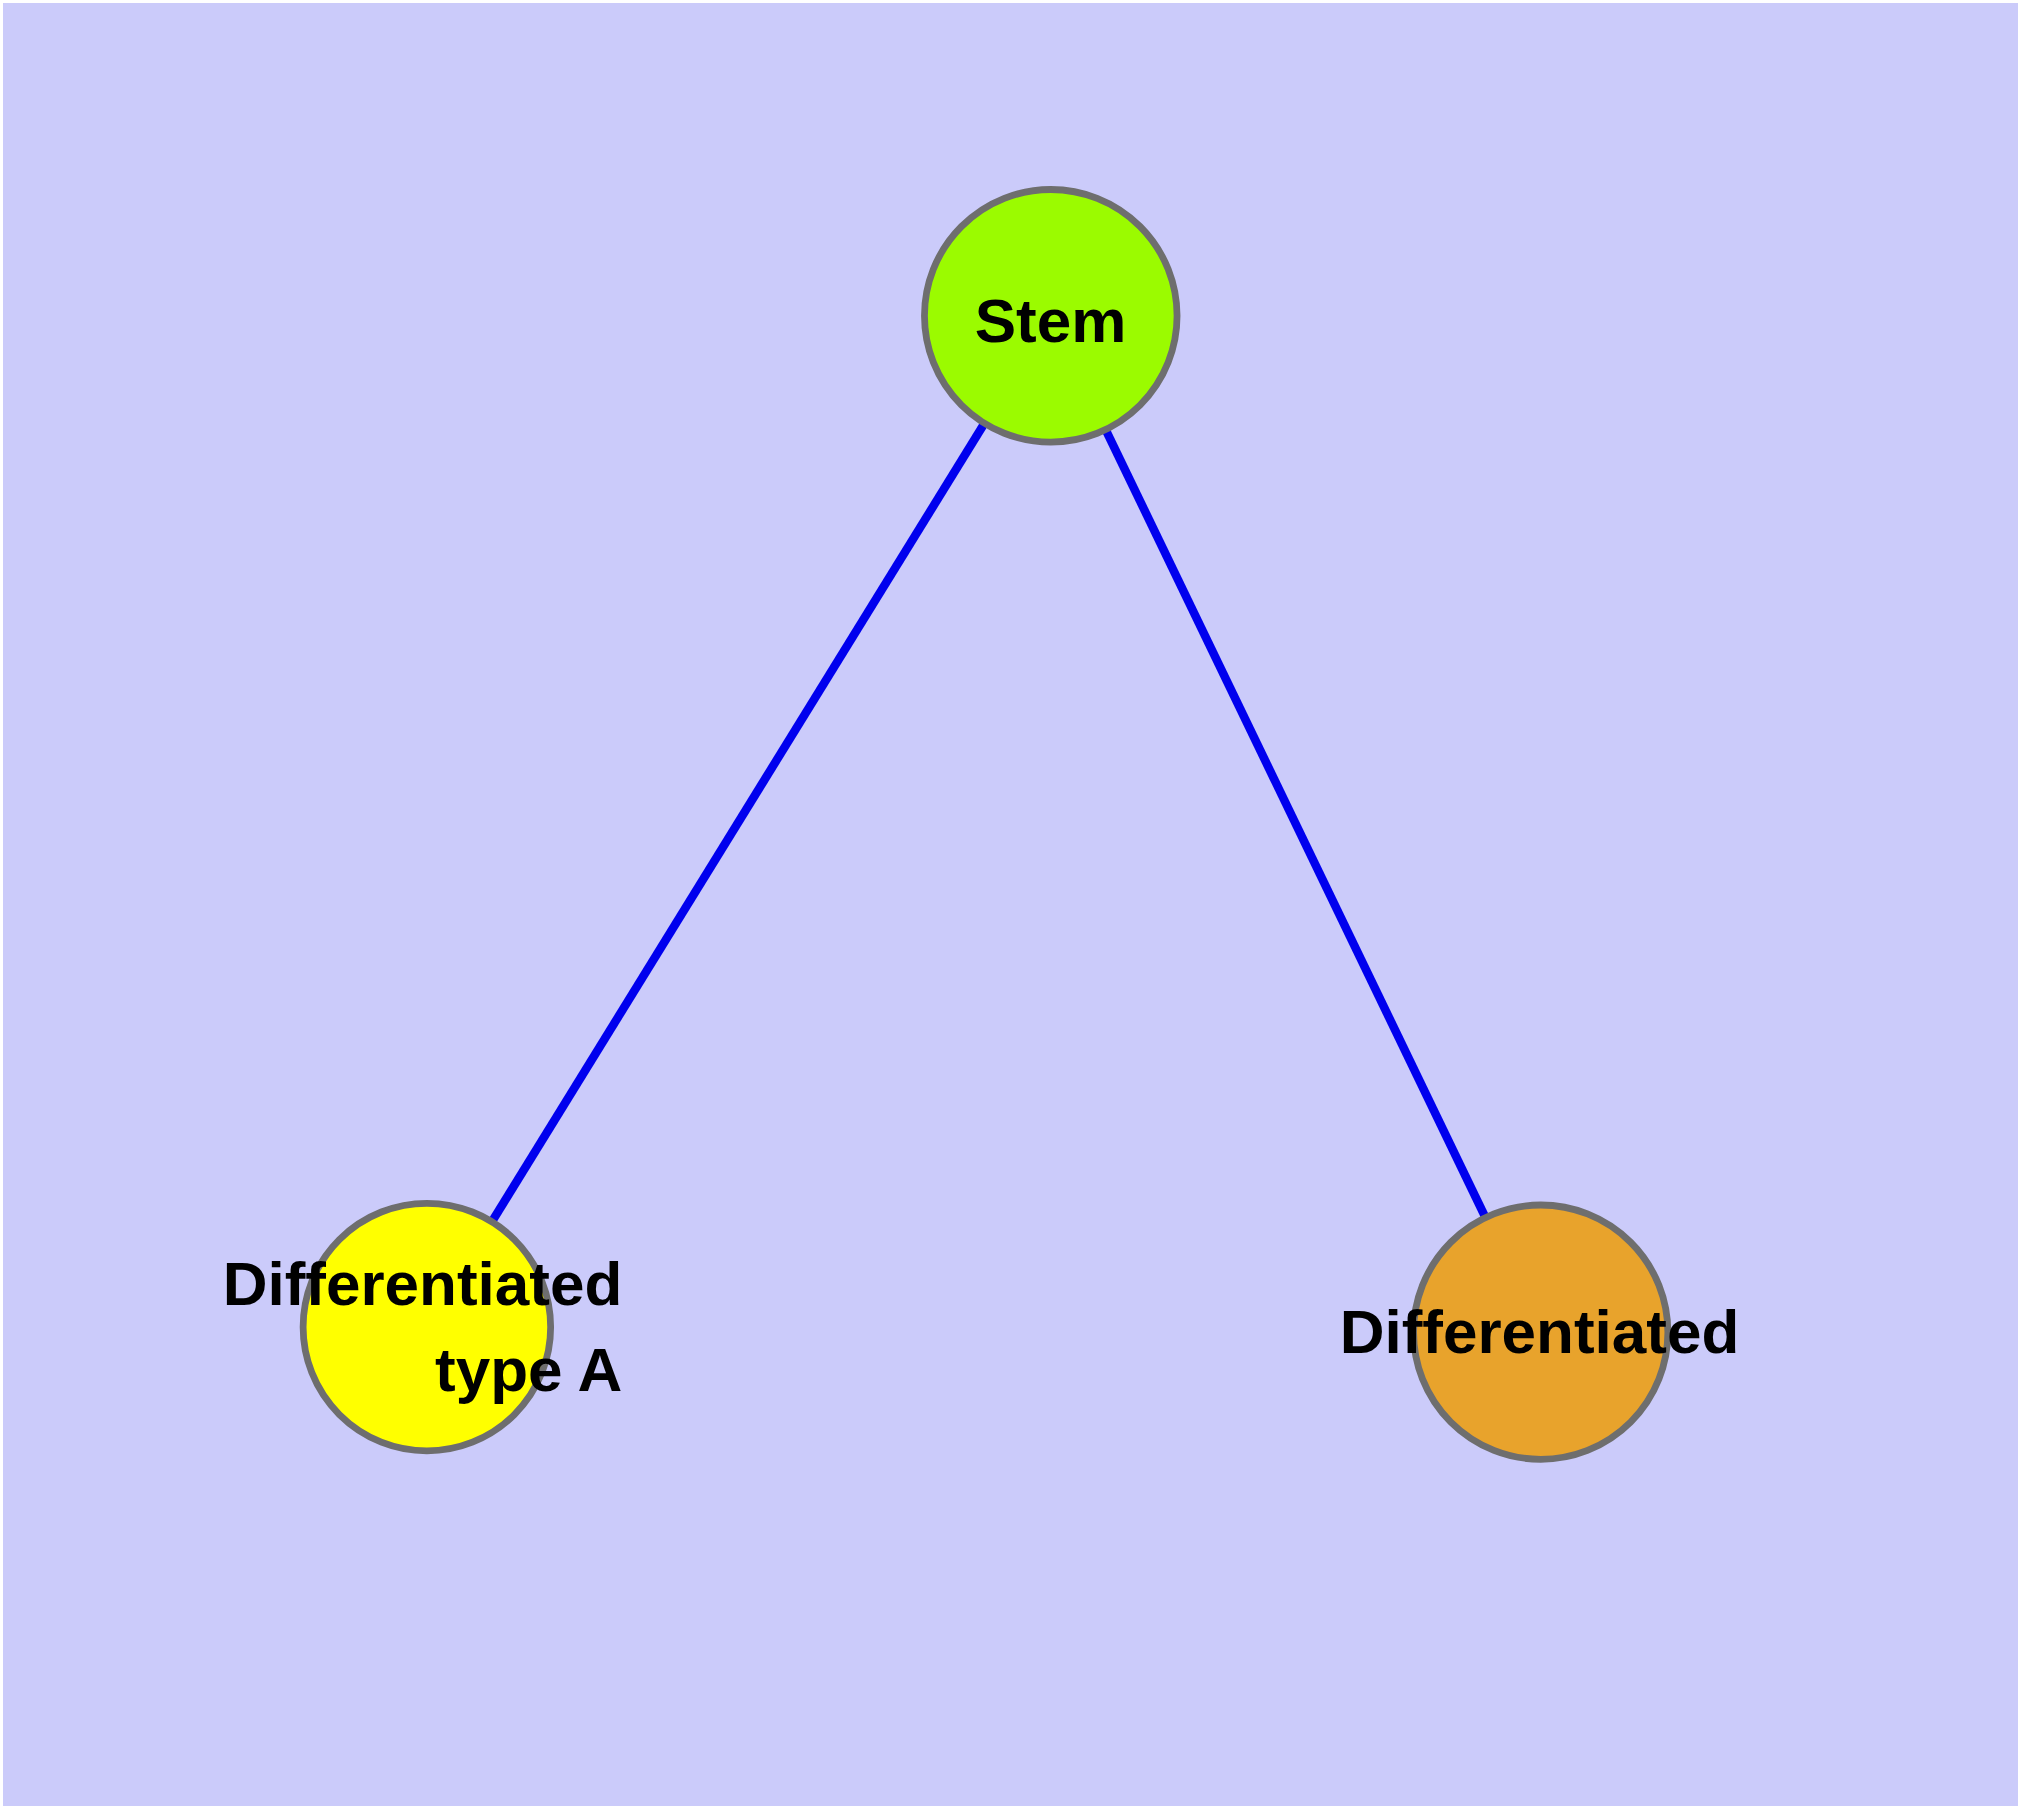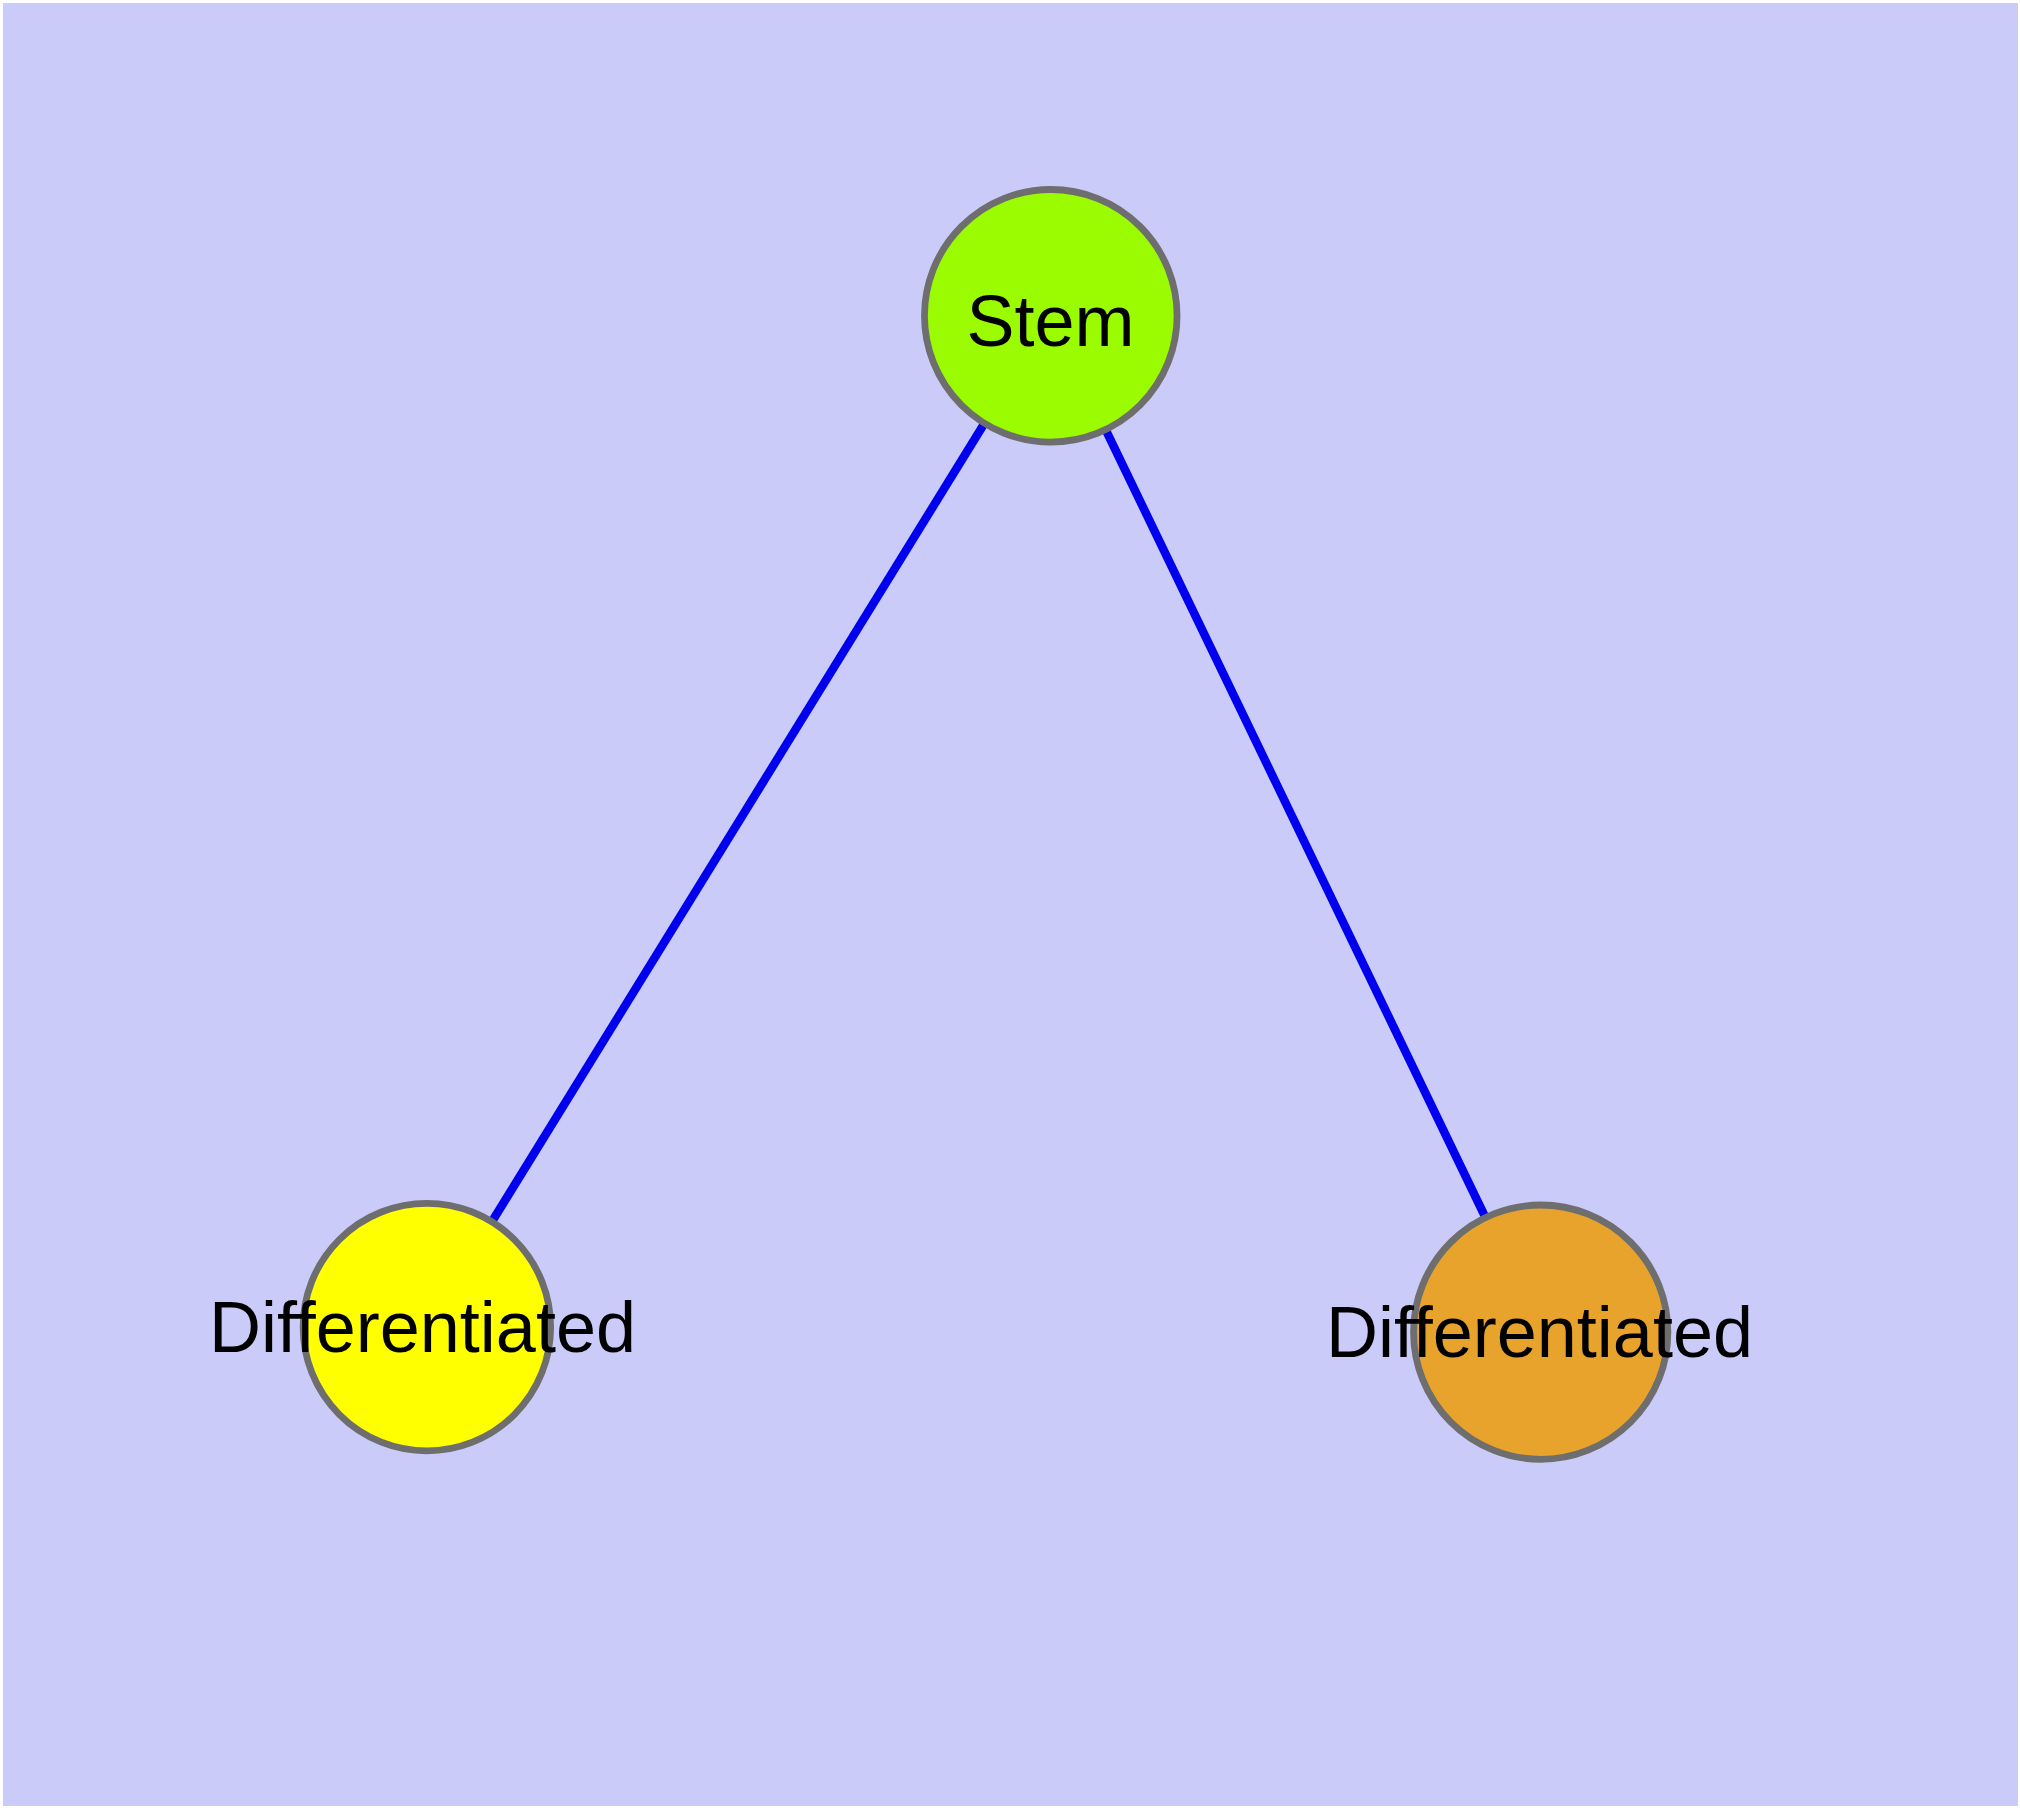--- a/index.html
+++ b/index.html
@@ -37,22 +37,22 @@
     fill: none;
   }
   .node-circle {
     stroke: var(--node_border, #6E6E6E);
     stroke-width: 8;
   }
   .node-label {
     position: absolute;
     transform: translate(-50%, -50%);
     text-align: right;
-    font-weight: 400;
-    font-size: 72px;
+    font-weight: 700;
+    font-size: 62px;
     line-height: 86px;
     color: var(--label_text, #000000);
     white-space: nowrap;
     pointer-events: none;
   }
 </style>
 </head>
 <body>
 
 <div class="page">
@@ -67,20 +67,21 @@
       <circle class="node-circle" cx="500" cy="1562" r="146" fill="#FFFF00"></circle>
       <circle class="node-circle" cx="1814" cy="1568" r="150" fill="#E8A32C"></circle>
     </svg>
 
     <div class="node-label" style="left:1048px; top:318px;">
       <div>Stem</div>
     </div>
 
     <div class="node-label" style="left:420px; top:1324px;">
       <div>Differentiated</div>
+      <div>type A</div>
     </div>
 
     <div class="node-label" style="left:1537px; top:1329px;">
       <div>Differentiated</div>
     </div>
 
   </div>
 </div>
 
 

